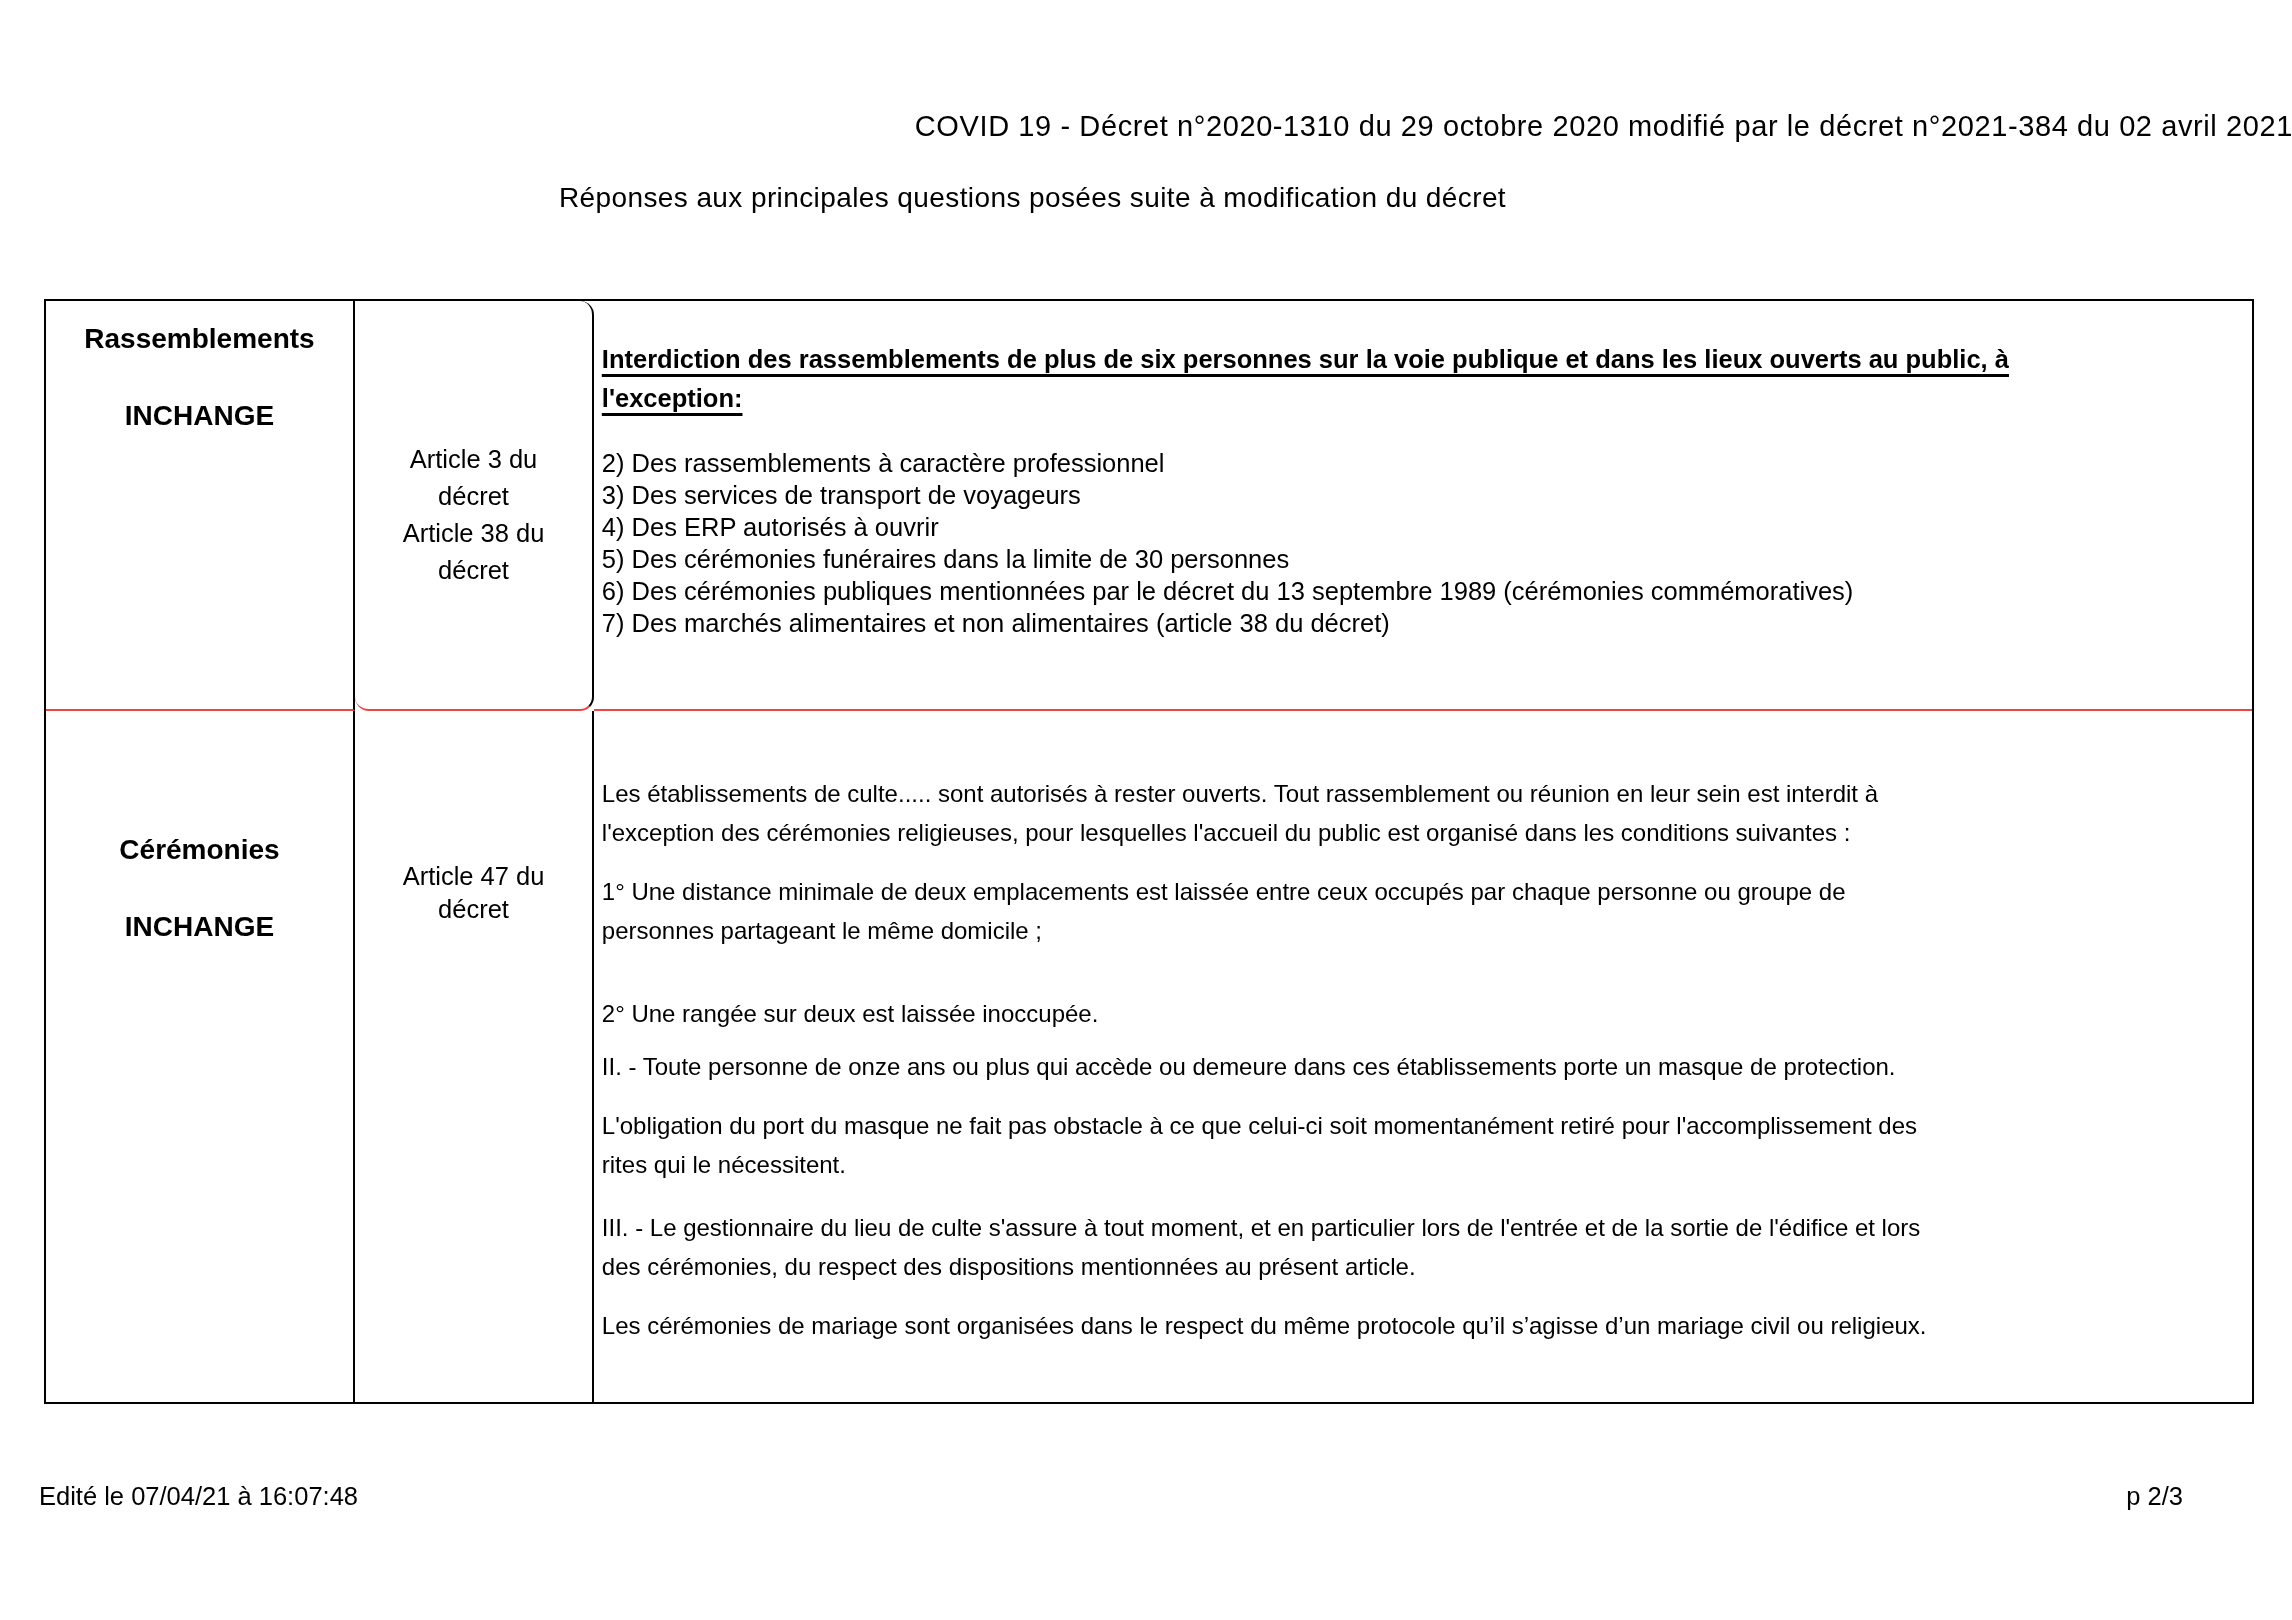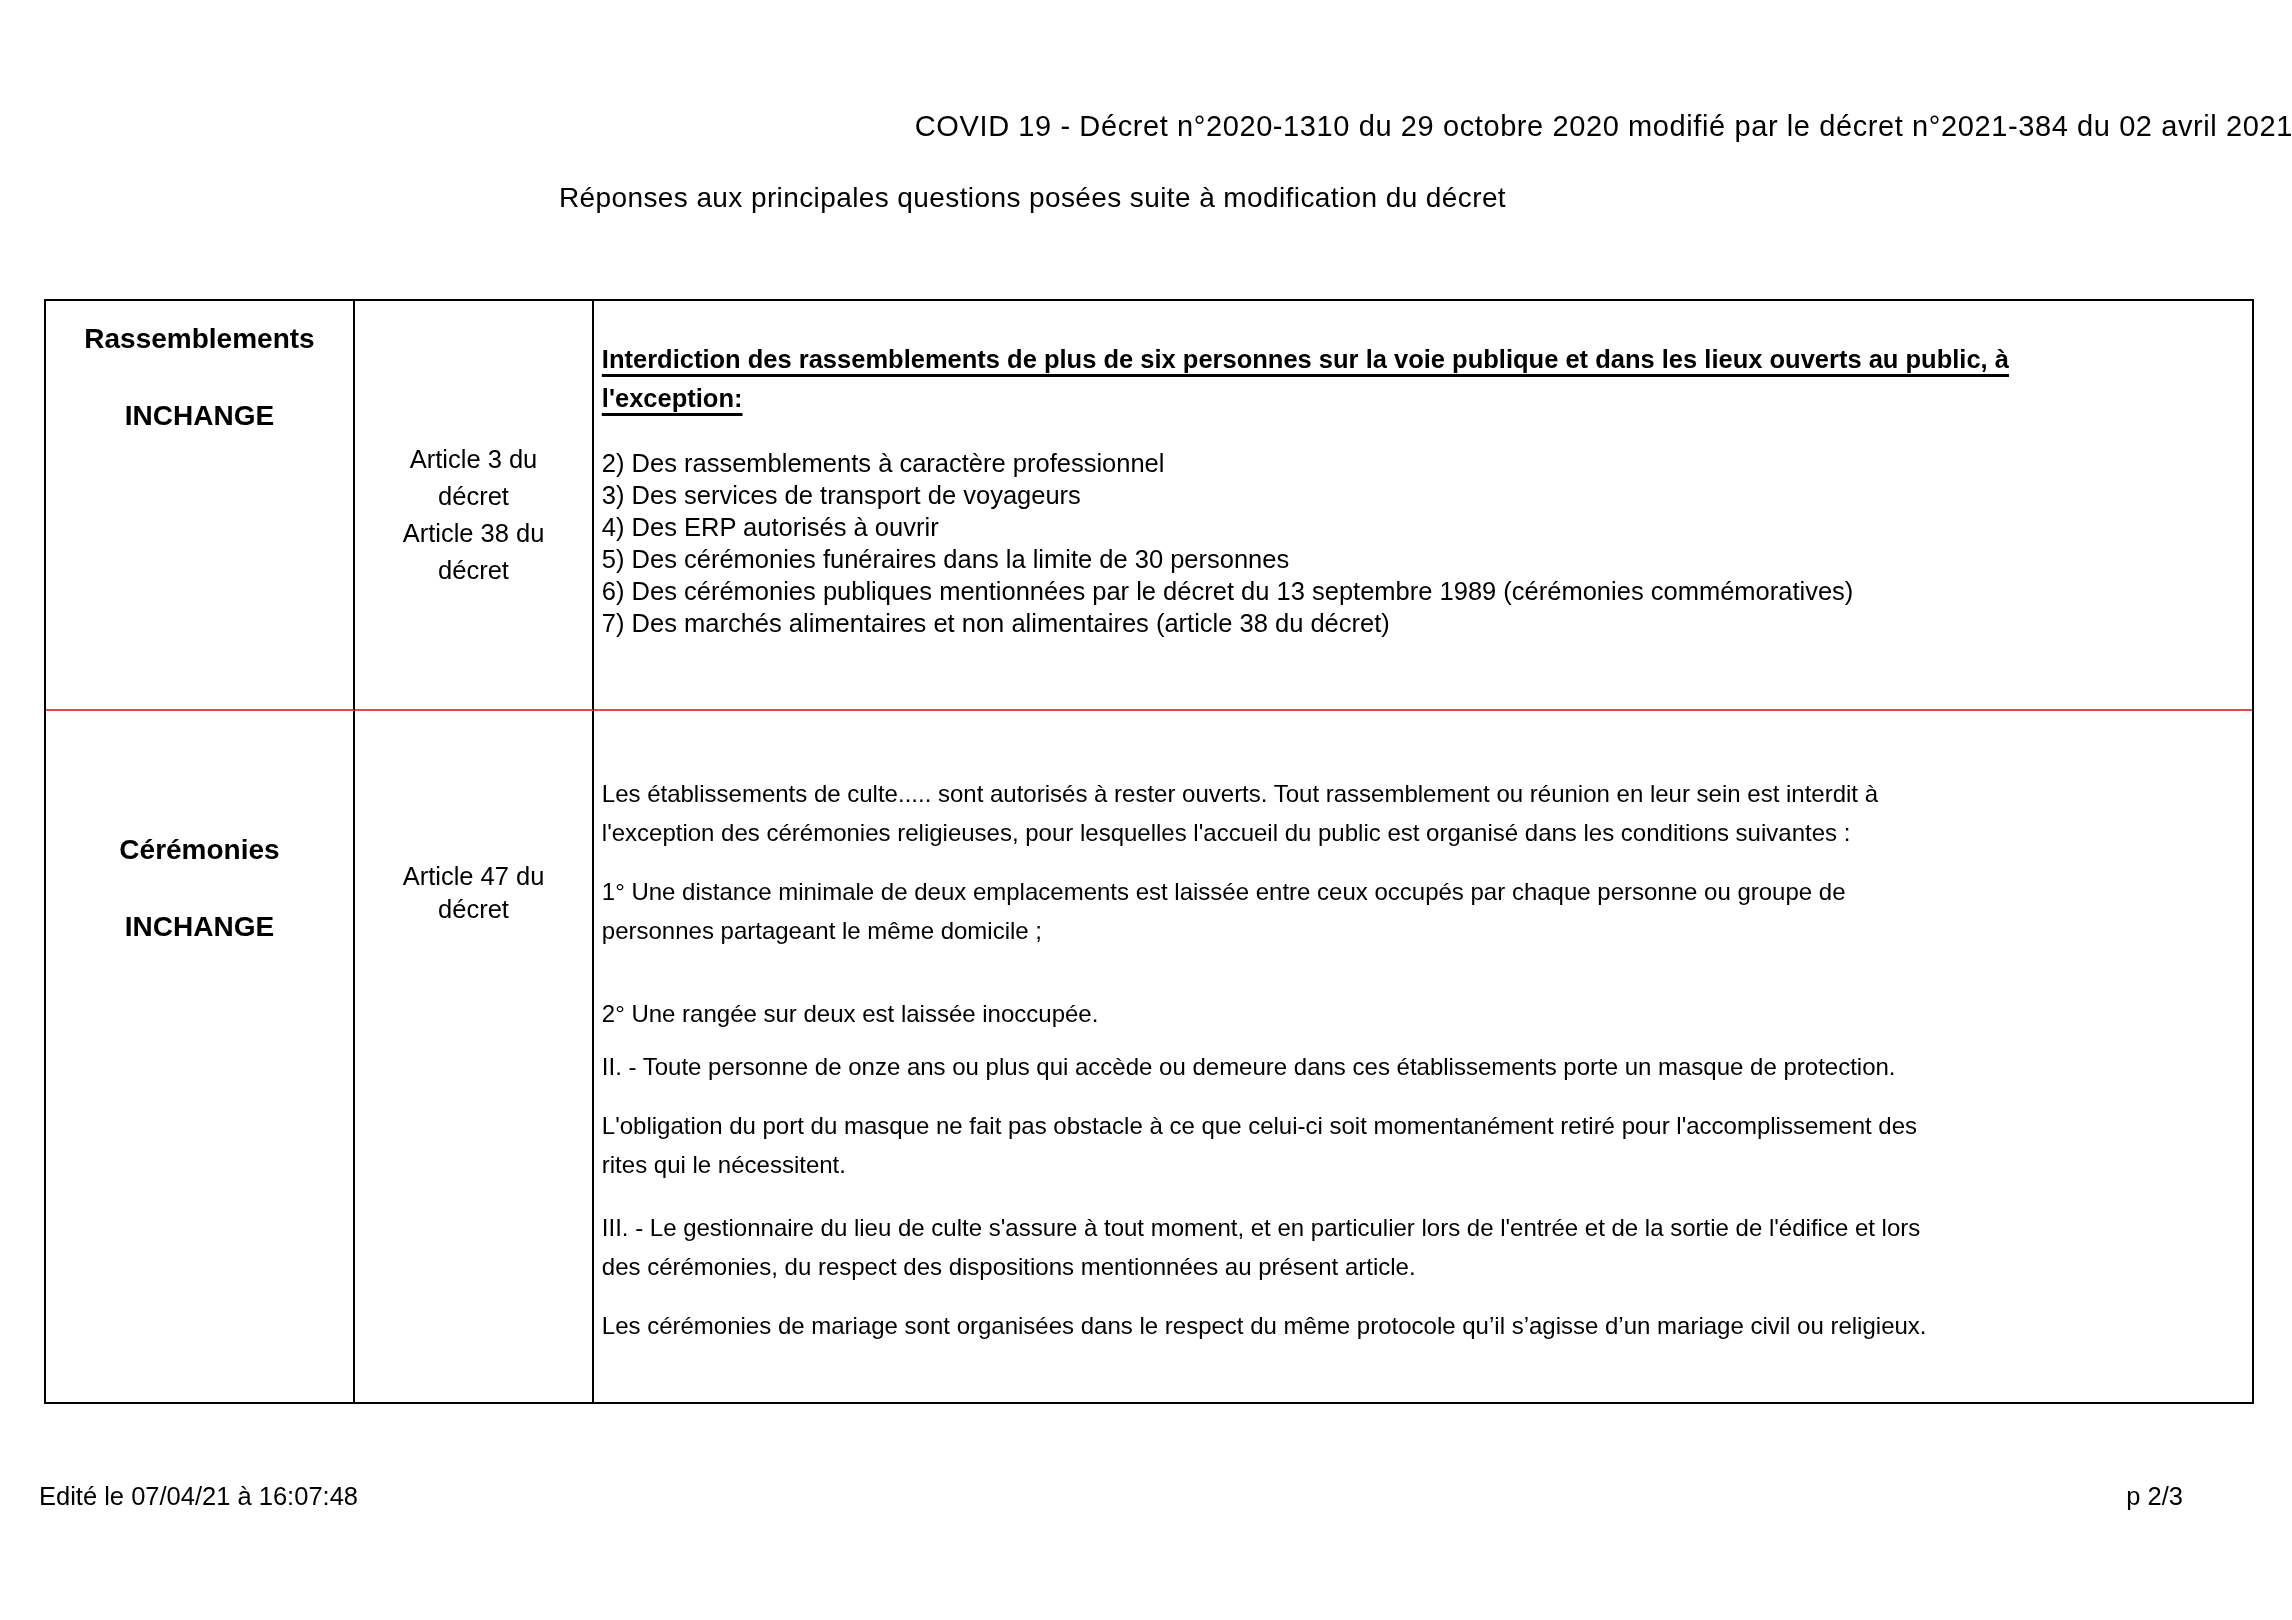--- a/index.html
+++ b/index.html
@@ -37,21 +37,21 @@
     display: flex; flex-direction: column; align-items: center;
     font-weight: bold; font-size: 28px; text-align: center;
   }
   .topic-cell.centered { gap: 45px; padding-top: 21.6px; }
   .topic-cell.top-aligned { justify-content: flex-start; gap: 45px; padding-top: 123px; }
 
   
   .article-cell {
     font-size: 25.5px; text-align: center; white-space: pre-line; line-height: 37px;
   }
-  .article-cell.centered { display: flex; align-items: center; justify-content: center; padding-top: 19.6px; }
+  .article-cell.centered { display: flex; align-items: center; justify-content: center; padding-top: 19.6px; border-radius: 14px; }
   .article-cell.top-aligned { line-height: 33px; padding-top: 116px; }
 
   
   .content-cell-1 { padding: 39px 23.5px 0 7.8px; font-size: 25.5px; }
   .content-heading {
     font-weight: bold; line-height: 39px; white-space: pre-line;
     text-decoration: underline; text-decoration-thickness: 2.9px; text-underline-offset: 5.9px;
   }
   .exception-list { margin-top: 29px; line-height: 32px; }
   .content-cell-2 { padding: 63px 23.5px 0 7.8px; font-size: 24px; }

